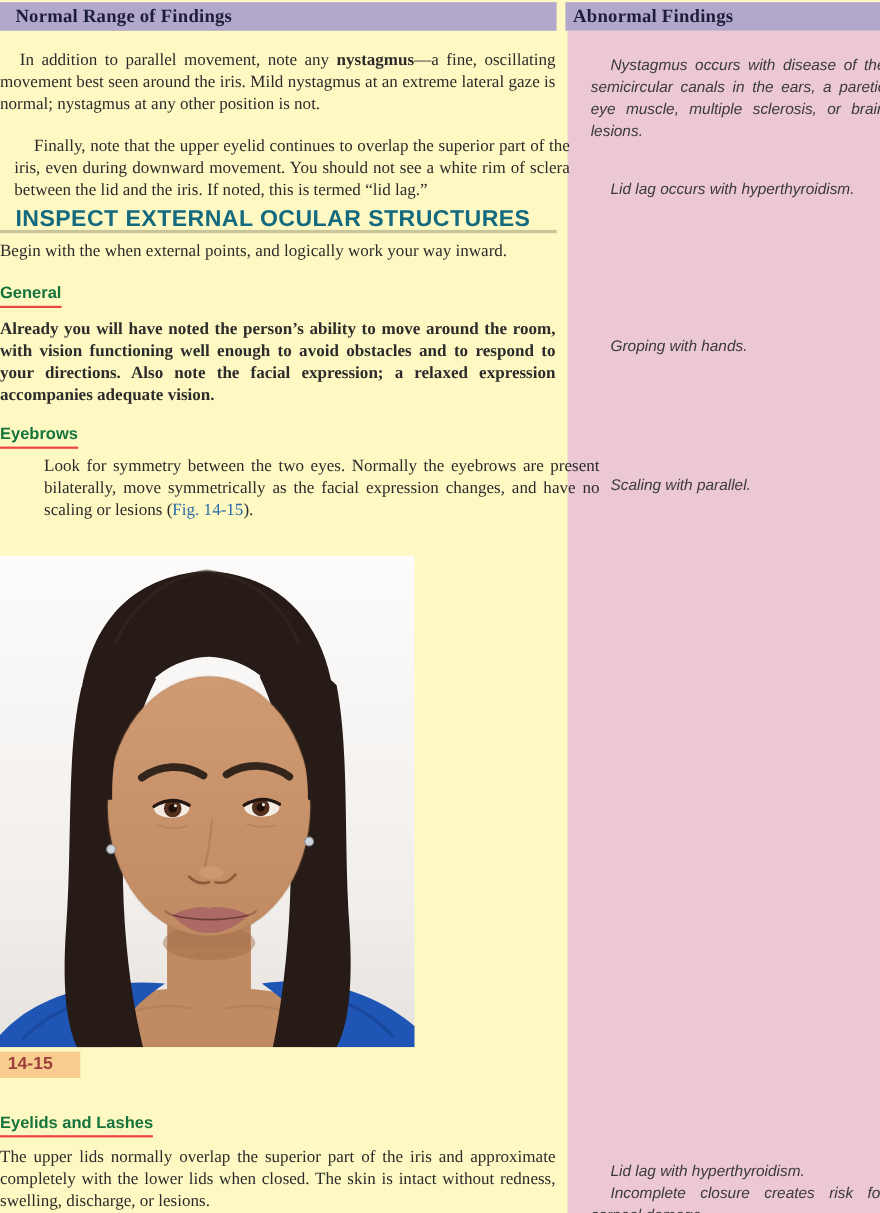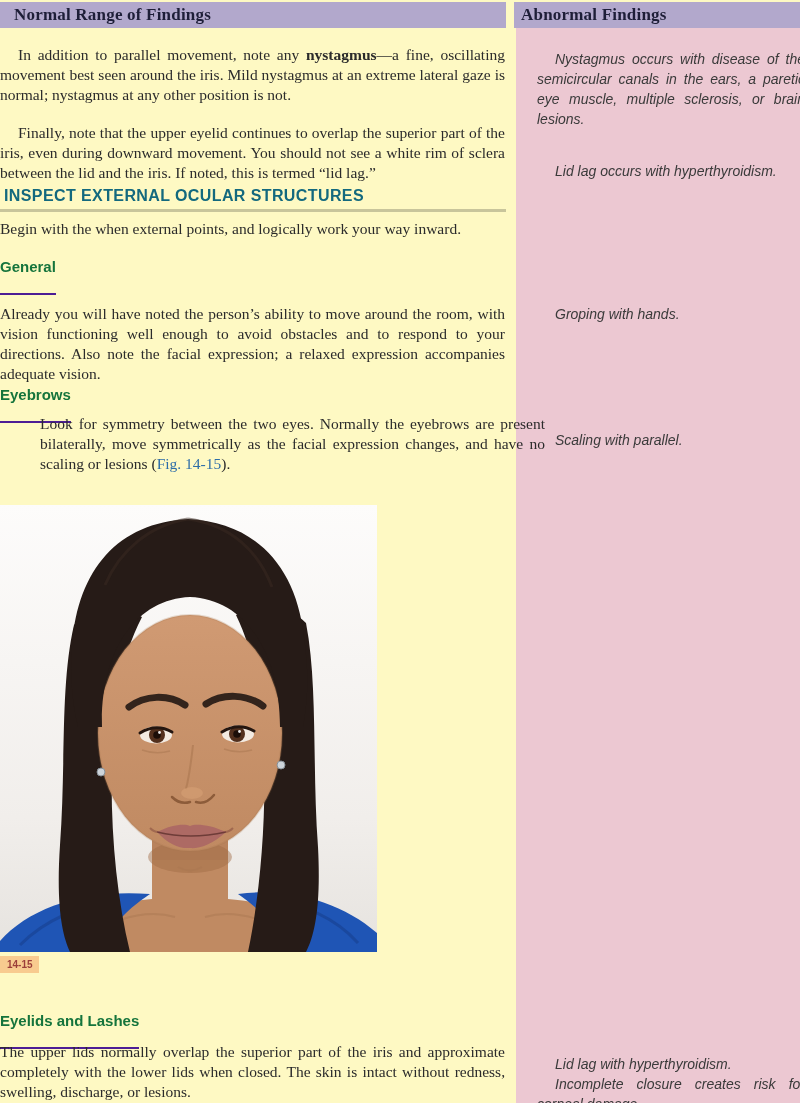--- a/index.html
+++ b/index.html
@@ -15,63 +15,63 @@
   .hdr.left{left:14px;}
   .hdr.right{left:521px;}
 
   
   .pink-col{position:absolute;left:516px;top:28px;width:284px;height:1075px;background:#ecc8d2;}
 
   
   .lp{position:absolute;left:0;width:505px;font-size:15.5px;line-height:20px;color:#2b2b2b;
       text-align:justify;margin:0;}
   .indent{text-indent:18px;margin-top:12px;}
-  .sec-head{position:absolute;left:4px;font-family:"Liberation Sans",sans-serif;font-weight:bold;
-            font-size:16px;color:#13697e;letter-spacing:.4px;margin:0;}
+  .sec-head{position:absolute;left:14px;font-family:"Liberation Sans",sans-serif;font-weight:bold;
+            font-size:21px;color:#13697e;letter-spacing:.4px;margin:0;}
   .sec-rule{position:absolute;left:0;width:506px;height:3px;background:#c8c59b;}
   .grn{position:absolute;left:0;font-family:"Liberation Sans",sans-serif;font-weight:bold;
-       font-size:15px;color:#15743c;margin:0;border-bottom:2px solid #4c1d95;padding-bottom:18px;
+       font-size:15px;color:#15743c;margin:0;border-bottom:2px solid #ef4444;padding-bottom:3px;
        display:inline-block;}
   .fig-ref{color:#2d6da8;cursor:pointer;}
   b.term{font-weight:bold;}
 
   
   .rp{position:absolute;left:523px;width:268px;font-family:"Liberation Sans",sans-serif;
       font-size:14px;line-height:20px;color:#3a3a3a;text-align:justify;margin:14px;font-style:italic;}
   .rp p{margin:0;text-indent:18px;}
 
   
   .photo{position:absolute;left:0;top:505px;width:377px;height:447px;}
   .fig-label{position:absolute;left:0;top:956px;background:#f8cb8f;color:#9c3f3a;
-             font-family:"Liberation Sans",sans-serif;font-weight:bold;font-size:10px;
-             padding:3px 6px 3px 7px;}
+             font-family:"Liberation Sans",sans-serif;font-weight:bold;font-size:16px;
+             padding:3px 25px 3px 7px;}
 </style>
 </head>
 <body>
 
 <div class="page">
 
   <div class="band left"></div>
   <div class="band right"></div>
   <div class="hdr left">Normal Range of Findings</div>
   <div class="hdr right">Abnormal Findings</div>
 
   <div class="pink-col"></div>
 
   <p class="lp indent" style="top:33px;"><span>In addition to parallel movement, note any </span><b class="term">nystagmus</b><span>—a fine, oscillating movement best seen around the iris. Mild nystagmus at an extreme lateral gaze is normal; nystagmus at any other position is not.</span></p>
 
-  <p class="lp indent" style="top:111px;">Finally, note that the upper eyelid continues to overlap the superior part of the iris, even during downward movement. You should not see a white rim of sclera between the lid and the iris. If noted, this is termed “lid lag.”</p>
+  <p class="lp indent" style="top:111px;padding-left:13px;">Finally, note that the upper eyelid continues to overlap the superior part of the iris, even during downward movement. You should not see a white rim of sclera between the lid and the iris. If noted, this is termed “lid lag.”</p>
 
   <h2 class="sec-head" style="top:187px;">INSPECT EXTERNAL OCULAR STRUCTURES</h2>
   <div class="sec-rule" style="top:209px;"></div>
 
   <p class="lp" style="top:219px;">Begin with the when external points, and logically work your way inward.</p>
 
   <h3 class="grn" style="top:258px;">General</h3>
-  <p class="lp" style="top:304px;">Already you will have noted the person’s ability to move around the room, with vision functioning well enough to avoid obstacles and to respond to your directions. Also note the facial expression; a relaxed expression accompanies adequate vision.</p>
+  <p class="lp" style="top:290px;font-weight:bold;">Already you will have noted the person’s ability to move around the room, with vision functioning well enough to avoid obstacles and to respond to your directions. Also note the facial expression; a relaxed expression accompanies adequate vision.</p>
 
   <h3 class="grn" style="top:386px;text-align:center;">Eyebrows</h3>
   <p class="lp" style="top:414px;margin-left:40px;"><span>Look for symmetry between the two eyes. Normally the eyebrows are present bilaterally, move symmetrically as the facial expression changes, and have no scaling or lesions (</span><span class="fig-ref">Fig. 14-15</span><span>).</span></p>
 
   <div class="photo" aria-label="Front view of a young woman with long dark hair and a blue top, relaxed facial expression, symmetric eyebrows">
     <svg width="377" height="447" viewBox="0 0 377 447" xmlns="http://www.w3.org/2000/svg">
       <defs>
         <linearGradient id="bgG" x1="0" y1="0" x2="0" y2="1">
           <stop offset="0" stop-color="#fdfcfb"></stop>
             <stop offset=".7" stop-color="#f1eeeb"></stop>

